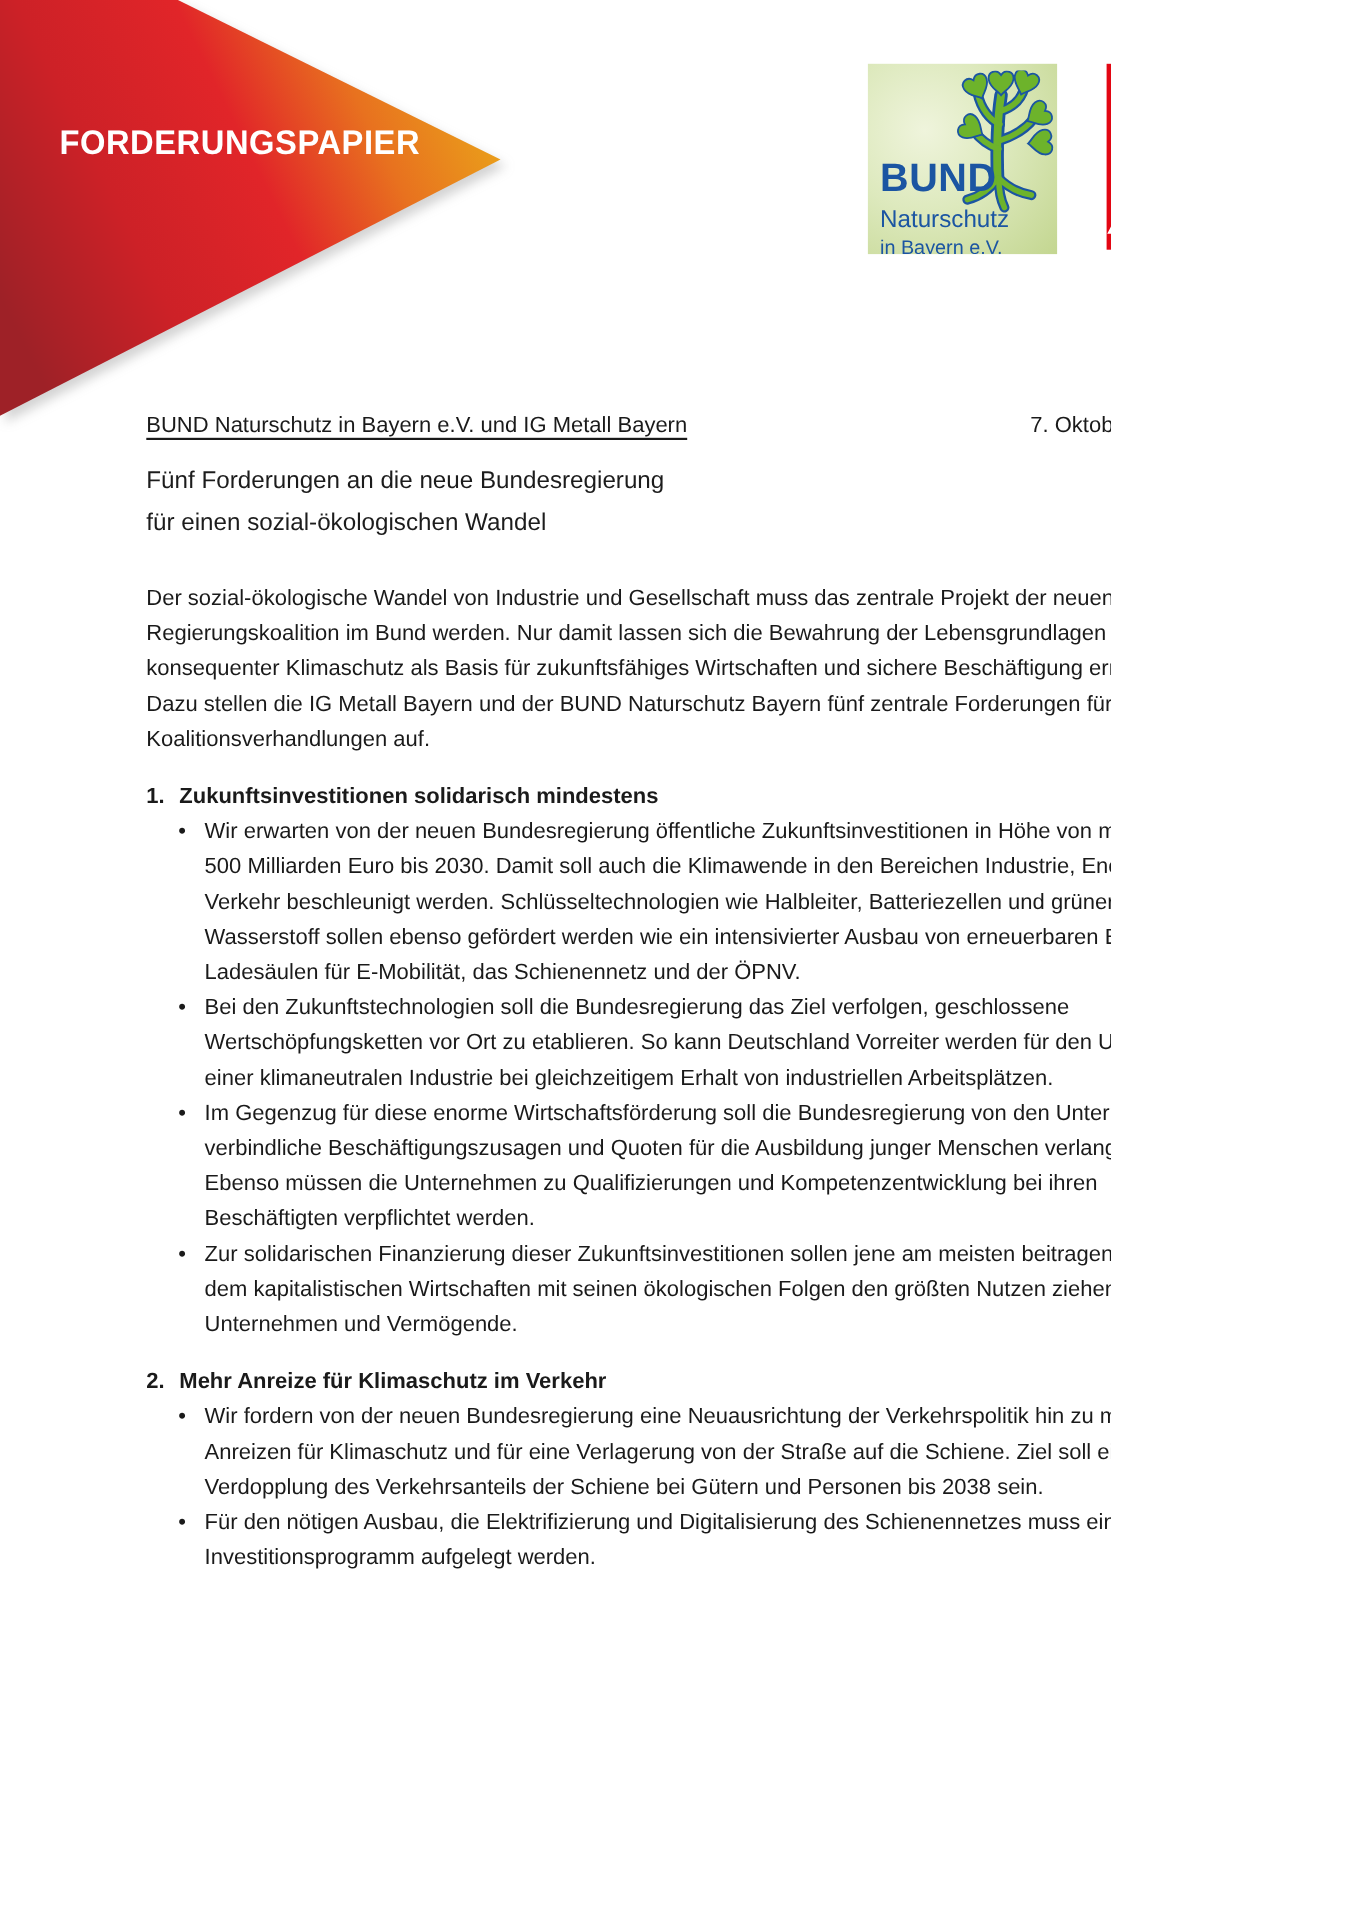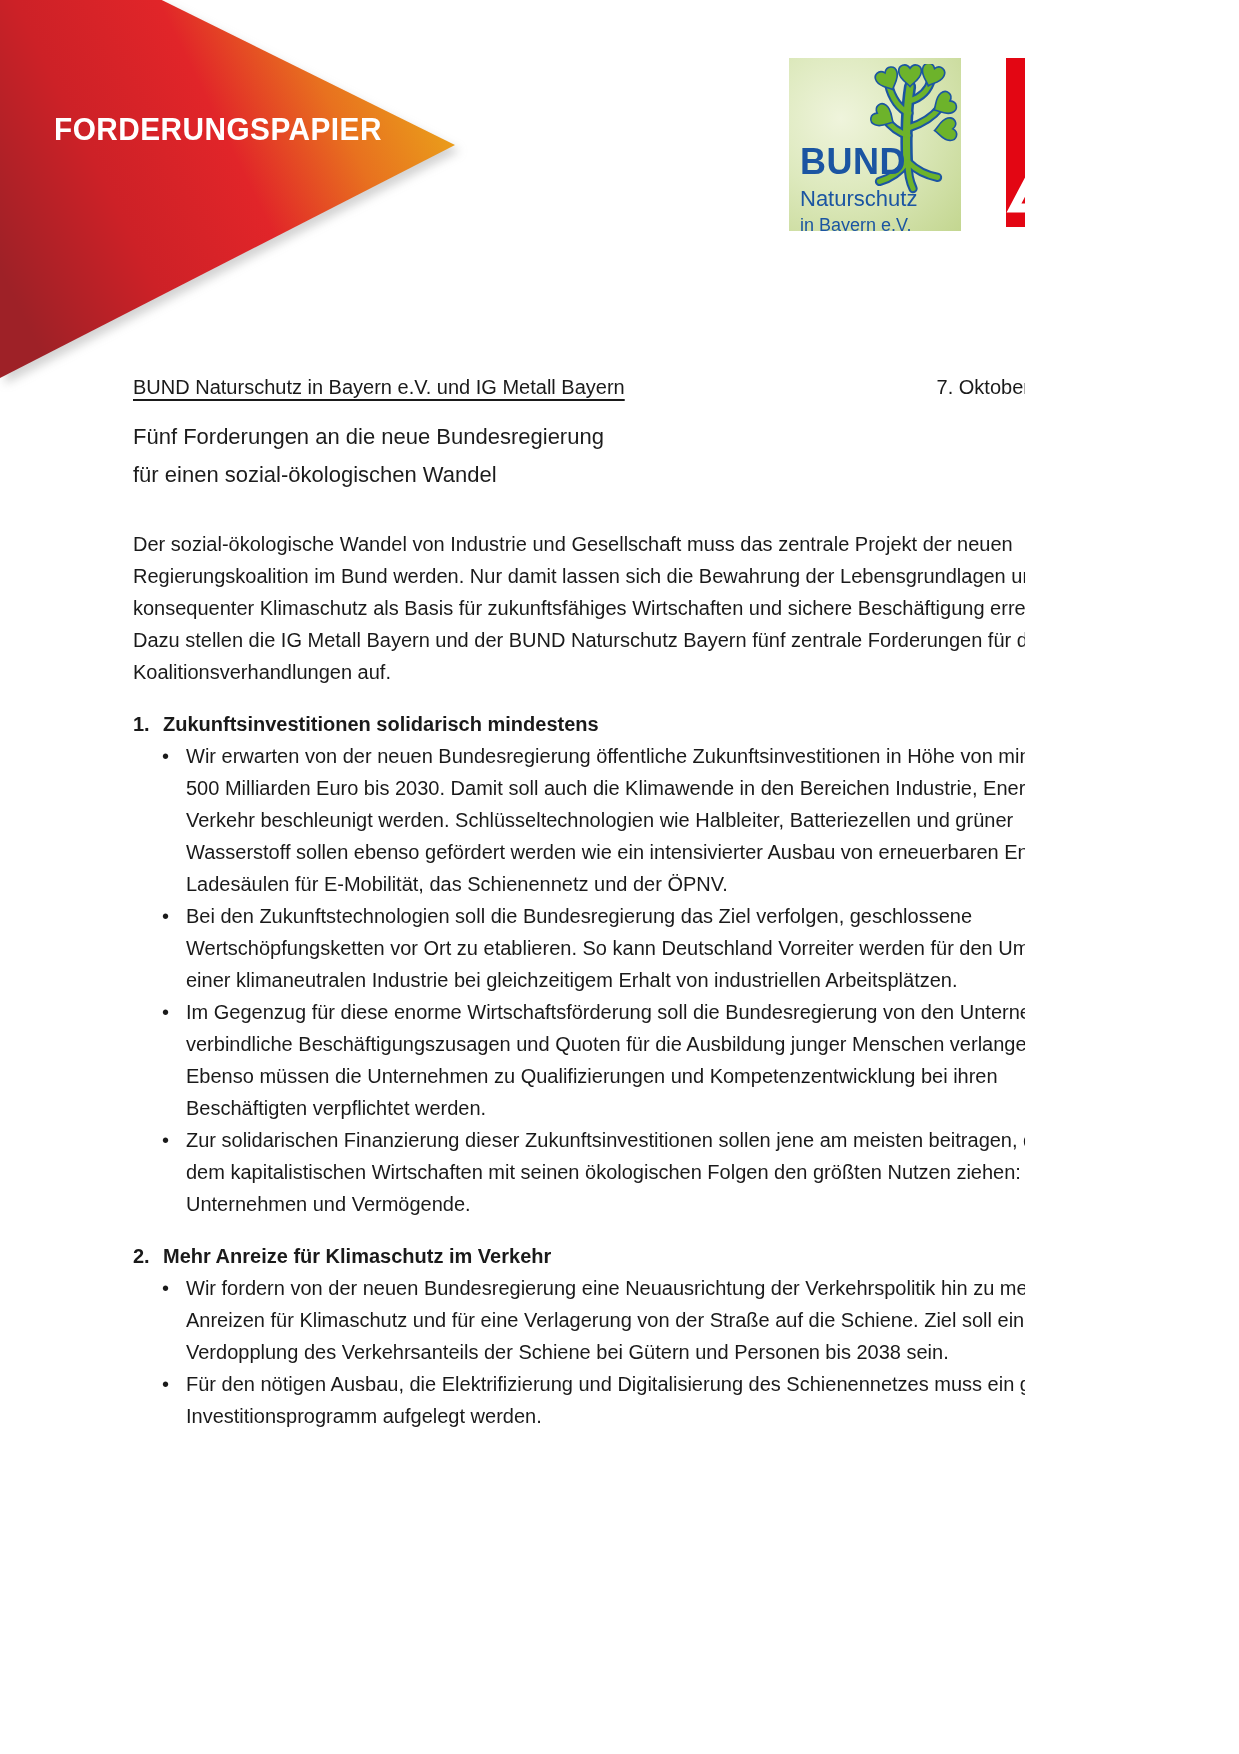--- a/index.html
+++ b/index.html
@@ -3,21 +3,20 @@
 <meta charset="utf-8">
 <style>
   html,body{margin:0;padding:0;background:#ffffff;}
   .page{
     position:relative;
     width:1010px;height:1754px;
     background:#ffffff;
     font-family:"Liberation Sans",sans-serif;
     color:#1a1a1a;
     overflow:hidden;
-    padding-left:15px;
   }
   
   .banner-svg{
     position:absolute;left:0;top:0;
     filter:drop-shadow(5px 6px 5px rgba(110,110,110,.30));
   }
   .banner-label{
     position:absolute;left:54px;top:112px;
     font-size:31px;font-weight:700;color:#ffffff;
     letter-spacing:.5px;white-space:nowrap;

